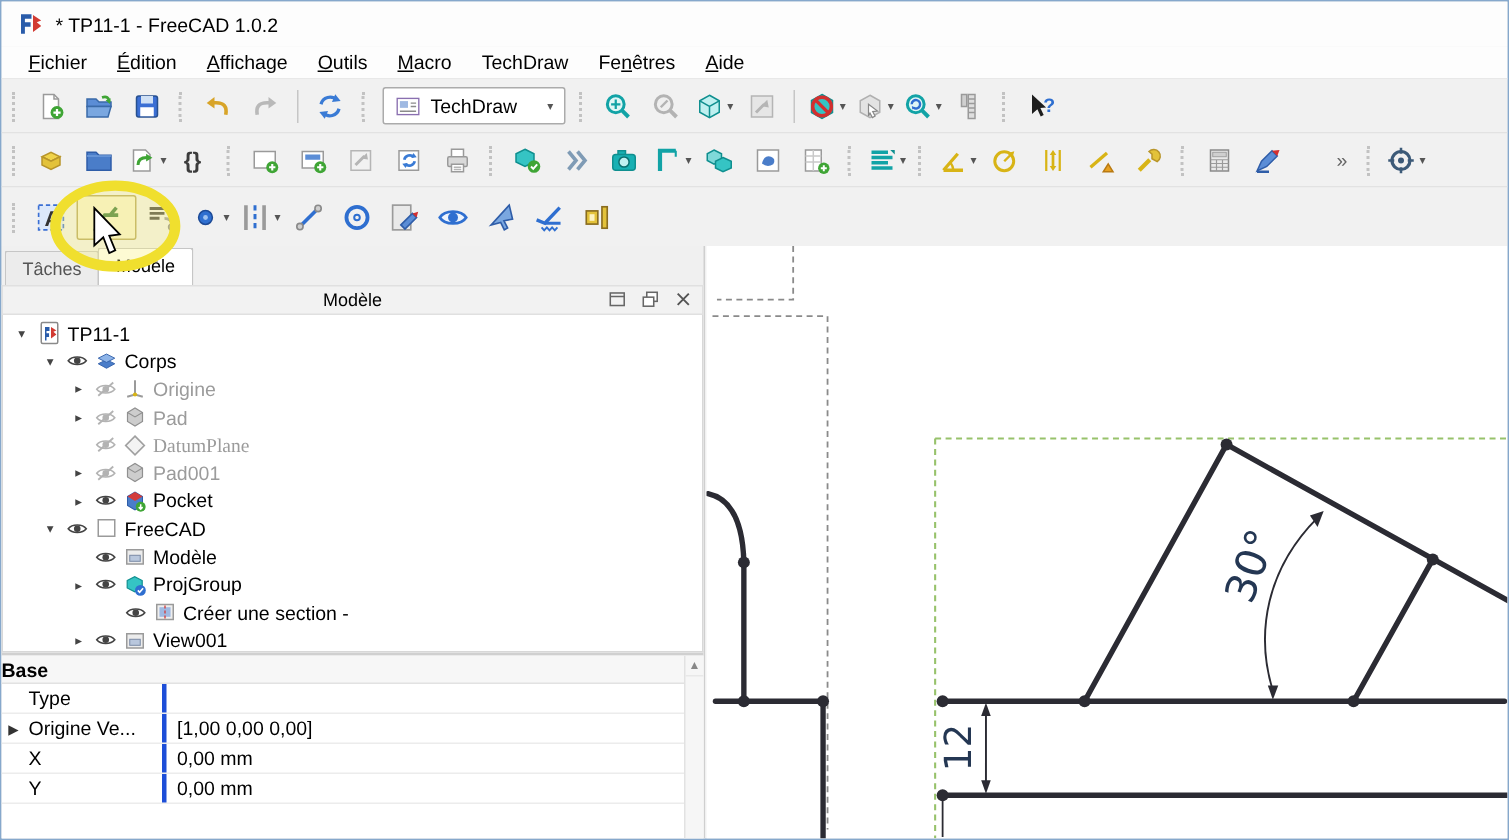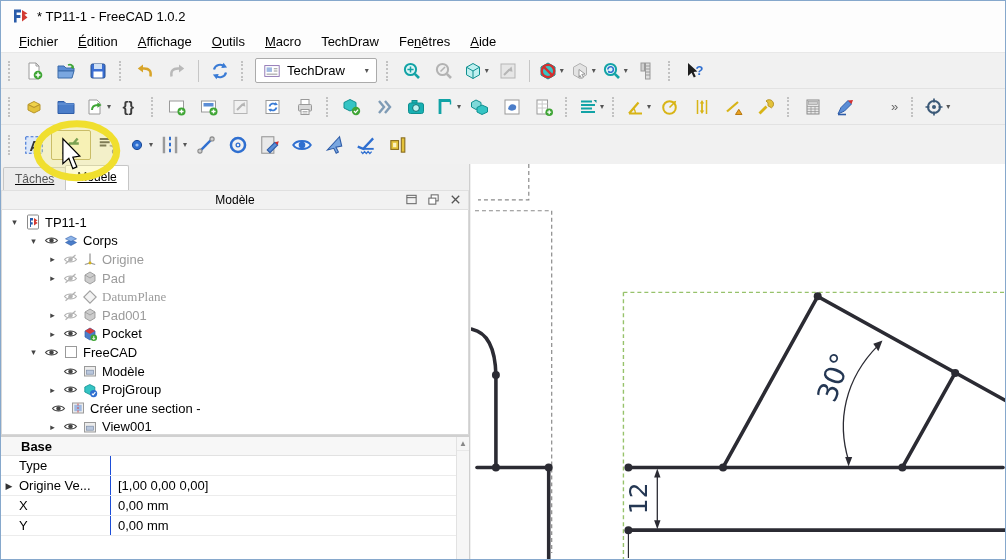--- a/index.html
+++ b/index.html
@@ -18,40 +18,40 @@
   .tbtn.hl{background:#f7f2d2;border:1px solid #b3a55f;}
   .dda{font-size:8px;color:#555;margin-left:2px;}
   .vsep{width:1px;height:22px;background:#c6c6c6;margin:0 5px;}
   .grip{width:5px;height:20px;border-left:2px dotted #c2c2c2;margin:0 5px;}
   .combo{display:flex;align-items:center;gap:6px;background:#fff;border:1px solid #ababab;border-radius:2px;height:25px;padding:0 7px;margin:0 4px;font-size:13px;}
   .combo .caret{font-size:8px;color:#555;margin-left:14px;}
   .overflow{font-size:13px;color:#666;margin:0 8px 0 30px;}
   .ic{display:block;}
   
   .dock{position:absolute;left:0;top:163px;width:469px;bottom:0;background:#f0f0f0;border-right:1px solid #cfcfcf;display:flex;flex-direction:column;}
-  .tabs{display:flex;align-items:flex-end;height:26px;padding-left:2px;text-decoration:underline;}
+  .tabs{display:flex;align-items:flex-end;height:26px;padding-left:2px;}
   .tab{font-size:12px;padding:4px 11px;background:#ececec;border:1px solid #c6c6c6;border-bottom:none;color:#555;margin-right:-1px;border-radius:2px 2px 0 0;}
   .tab.active{background:#fff;color:#000;position:relative;z-index:2;padding-bottom:6px;}
   .panel-header{height:20px;position:relative;display:flex;align-items:center;background:#f2f2f2;border:1px solid #e0e0e0;}
   .panel-title{flex:1;text-align:center;font-size:12px;}
   .panel-btns{position:absolute;right:6px;top:2px;display:flex;gap:9px;}
   .tree{flex:1;background:#fff;border:1px solid #d8d8d8;border-top:none;padding-top:3px;overflow:hidden;}
   .tree-row{height:18.6px;display:flex;align-items:center;font-size:13px;}
   .expander{width:17px;text-align:center;font-size:9px;color:#444;flex:none;}
   .teye,.ticon{width:19px;flex:none;display:flex;justify-content:center;}
   .tlabel{padding-left:3px;white-space:nowrap;}
   .tlabel.dim{color:#9b9b9b;}
   .tlabel.bold{font-weight:normal;}
   
   .props{height:124px;background:#fff;border-top:2px solid #d0d0d0;position:relative;font-size:13px;overflow:hidden;}
   .props-inner{position:absolute;left:0;top:0;right:13px;bottom:0;}
-  .pgroup{height:19px;font-weight:bold;display:flex;align-items:center;padding-left:20px;background:#f7f7f7;border-bottom:1px solid #e2e2e2;}
+  .pgroup{height:19px;font-weight:bold;display:flex;align-items:center;padding-left:0;background:#f7f7f7;border-bottom:1px solid #e2e2e2;}
   .prow{height:20px;display:flex;align-items:stretch;border-bottom:1px solid #ececec;}
   .pgut{width:16px;display:flex;align-items:center;justify-content:center;font-size:9px;color:#333;}
-  .plabel{width:94px;border-right:1px solid #1d4ed8;display:flex;align-items:center;padding-left:2px;white-space:nowrap;overflow:hidden;}
+  .plabel{width:94px;border-right:3px solid #1d4ed8;display:flex;align-items:center;padding-left:2px;white-space:nowrap;overflow:hidden;}
   .pvalue{flex:1;display:flex;align-items:center;padding-left:7px;white-space:nowrap;}
   .pscroll{position:absolute;right:0;top:0;width:13px;bottom:0;background:#f6f6f6;border-left:1px solid #e2e2e2;}
   .pscroll .up{height:14px;text-align:center;font-size:8px;color:#888;line-height:14px;border-bottom:1px solid #e8e8e8;}
   
   .main-view{position:absolute;left:470px;top:163px;right:0;bottom:0;background:#fff;}
   .drawing{position:absolute;inset:0;width:100%;height:100%;}
   
   .overlay{position:absolute;inset:0;pointer-events:none;z-index:60;}
 </style>
 </head>
@@ -645,21 +645,21 @@
           </span>
           <span class="ticon">
             <svg width="16" height="16" viewBox="0 0 16 16">
               <path d="M2.8,5 L7.8,2.5 L12.8,5 V10 L7.8,12.5 L2.8,10 Z" fill="#35c4c4" stroke="#0f8f8f" stroke-width="0.8"></path>
               <circle cx="11.6" cy="11.6" r="3.6" fill="#2f6fd0"></circle>
               <path d="M9.9,11.6 l1.2,1.3 2.3,-2.7" stroke="#fff" stroke-width="1.1" fill="none"></path>
             </svg>
           </span>
           <span class="tlabel">ProjGroup</span>
         </div>
-        <div class="tree-row" style="padding-left: 30px;">
+        <div class="tree-row" style="padding-left: 62px;">
           <span class="expander"></span>
           <span class="teye">
             <svg width="15" height="15" viewBox="0 0 15 15">
               <path d="M1.5,7.5 C4,4.2 11,4.2 13.5,7.5 C11,10.8 4,10.8 1.5,7.5 Z" fill="#fff" stroke="#444" stroke-width="1.1"></path>
               <circle cx="7.5" cy="7.5" r="2.2" fill="#444"></circle>
             </svg>
           </span>
           <span class="ticon">
             <svg width="16" height="16" viewBox="0 0 16 16">
               <rect x="2.5" y="3" width="11" height="10" fill="#eee" stroke="#9a9a9a"></rect>

